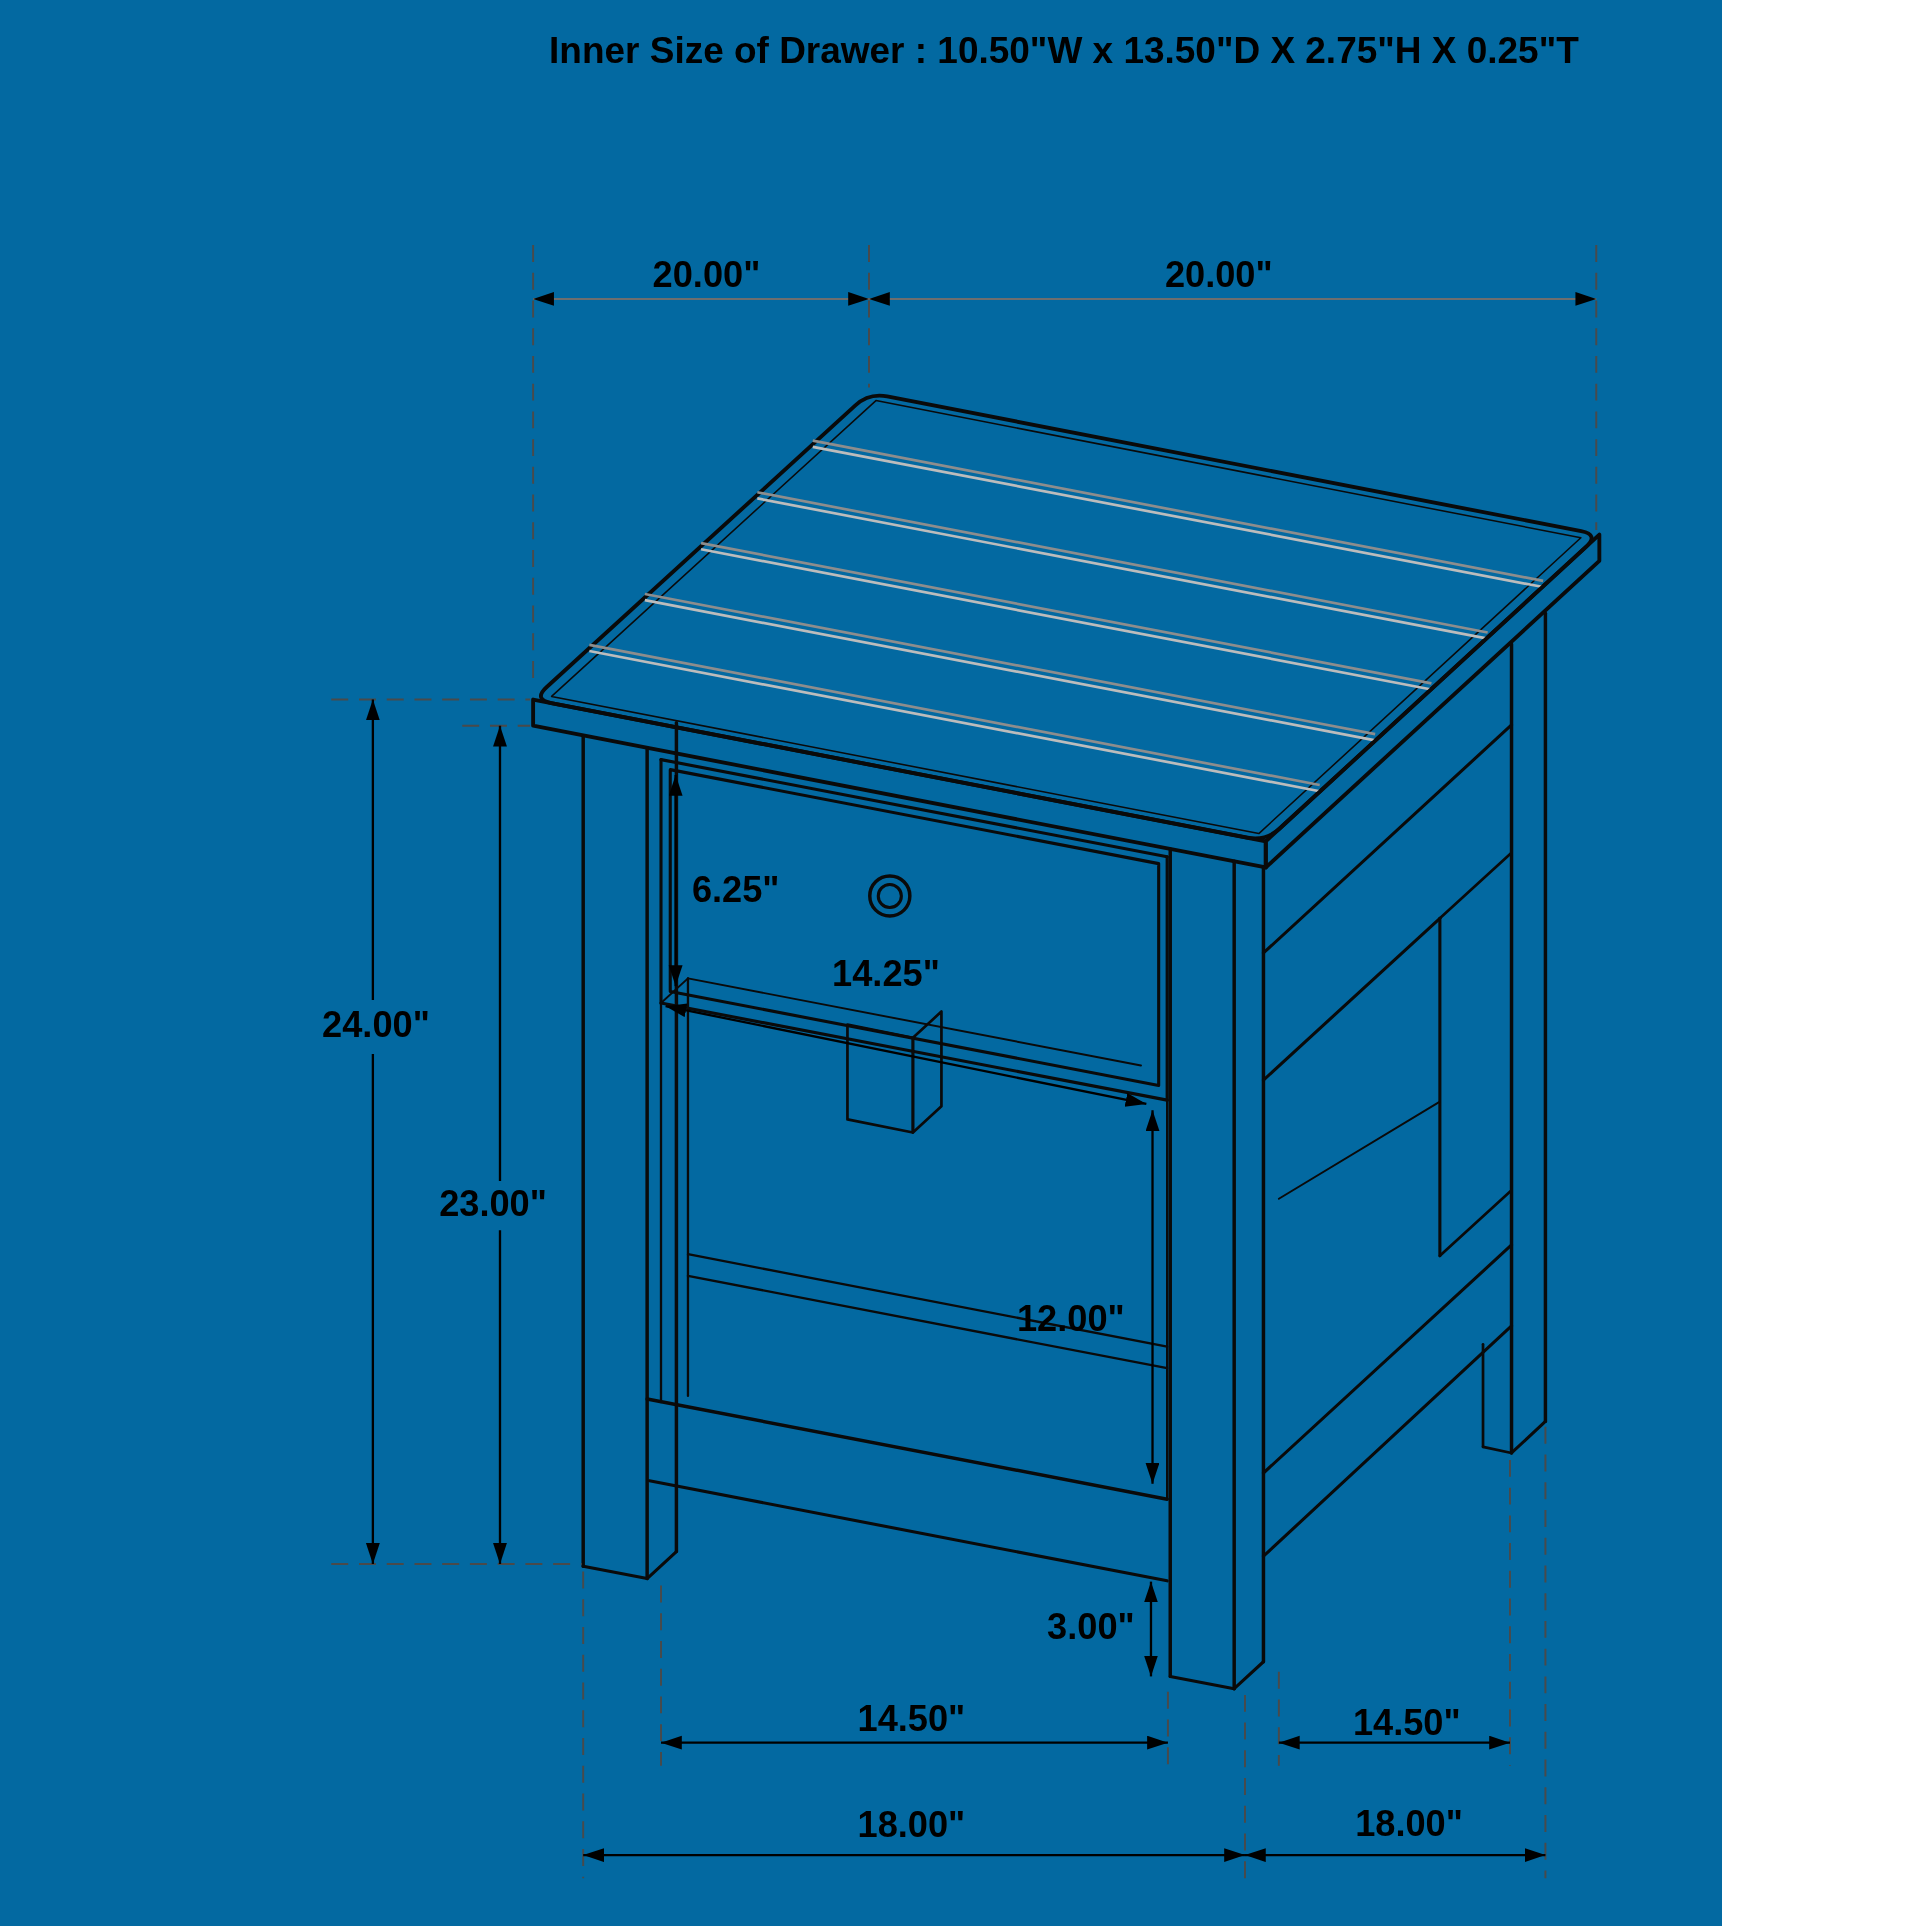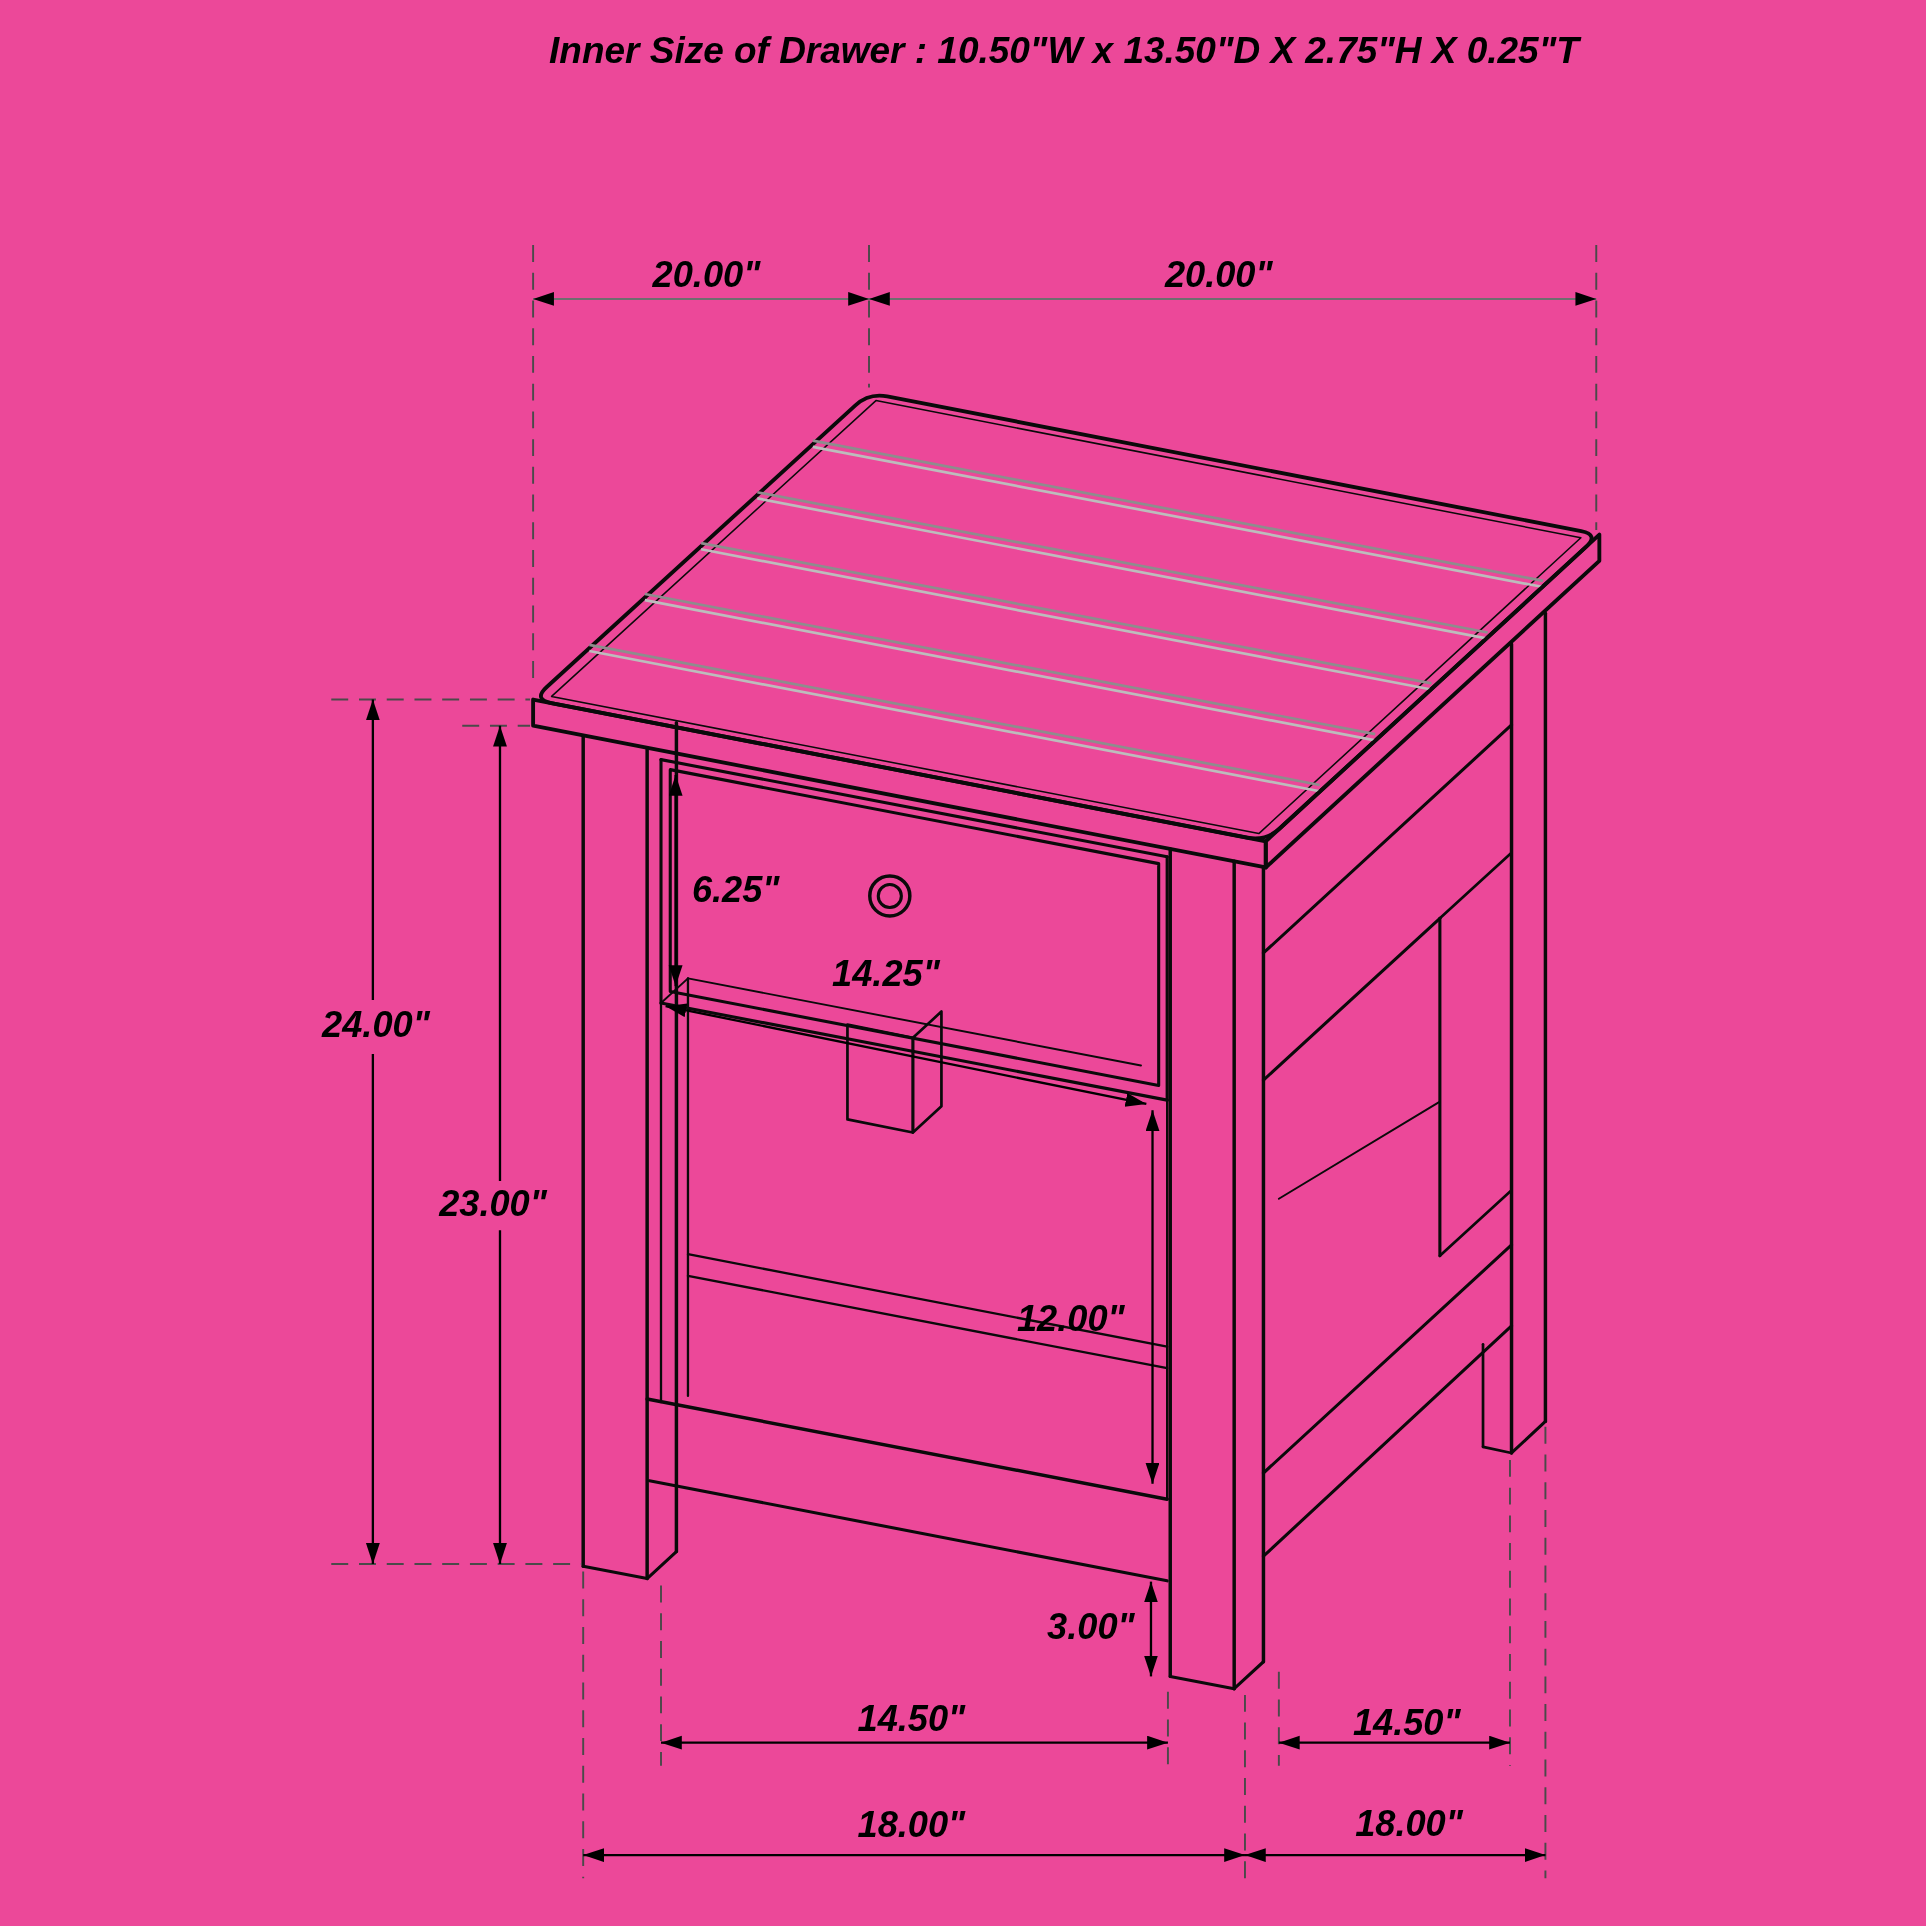--- a/index.html
+++ b/index.html
@@ -1,16 +1,16 @@
 <!DOCTYPE html>
 <html style="font-size:12.3px"><head>
 <meta charset="utf-8">
 <style>
   html,body{margin:0;padding:0;background:#ffffff;}
-  .page{width:1926px;height:1926px;position:relative;background:#ec4899;overflow:hidden;font-style:italic;}
+  .page{width:1722px;height:1926px;position:relative;background:#0369a1;overflow:hidden;}
   svg{display:block;}
   .dim-text{font-family:"Liberation Sans","DejaVu Sans",sans-serif;font-weight:bold;font-size:47px;fill:#000000;text-anchor:middle;}
   .title-text{font-family:"Liberation Sans","DejaVu Sans",sans-serif;font-weight:bold;font-size:48px;fill:#000000;text-anchor:middle;}
   .outline{stroke:#0a0a0a;fill:none;stroke-linecap:round;stroke-linejoin:round;}
   .w5{stroke-width:5px;} .w45{stroke-width:4.5px;} .w4{stroke-width:4px;}
   .w35{stroke-width:3.5px;} .w3{stroke-width:3px;} .w25{stroke-width:2.5px;} .w2{stroke-width:2px;}
   .dimline{stroke:#000000;stroke-width:3px;fill:none;}
   .dimline-gray{stroke:#6e6e6e;stroke-width:2.5px;fill:none;}
   .ext{stroke:#4a4a4a;stroke-width:2.5px;fill:none;stroke-dasharray:22 14;}
   .plank{stroke-linecap:butt;fill:none;}

